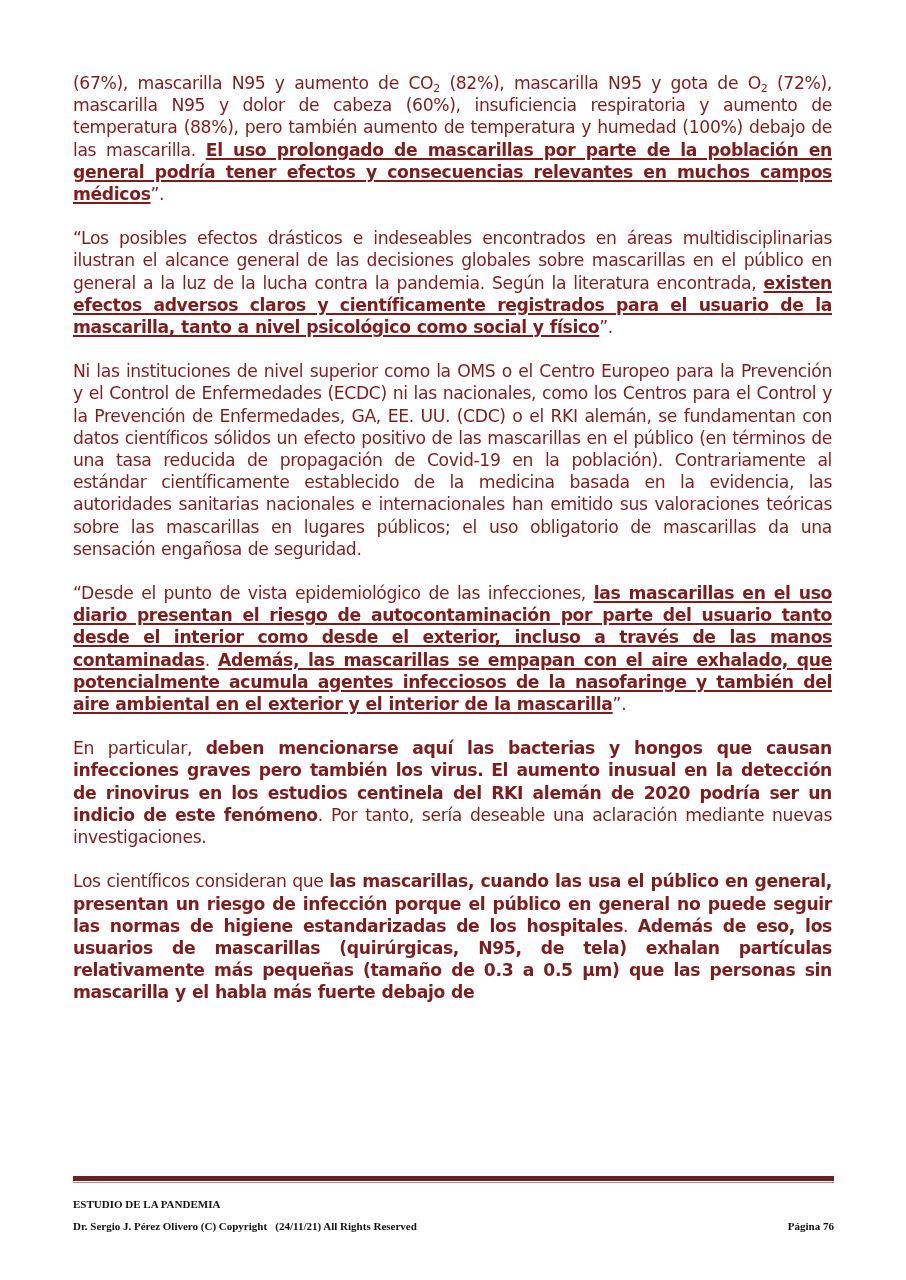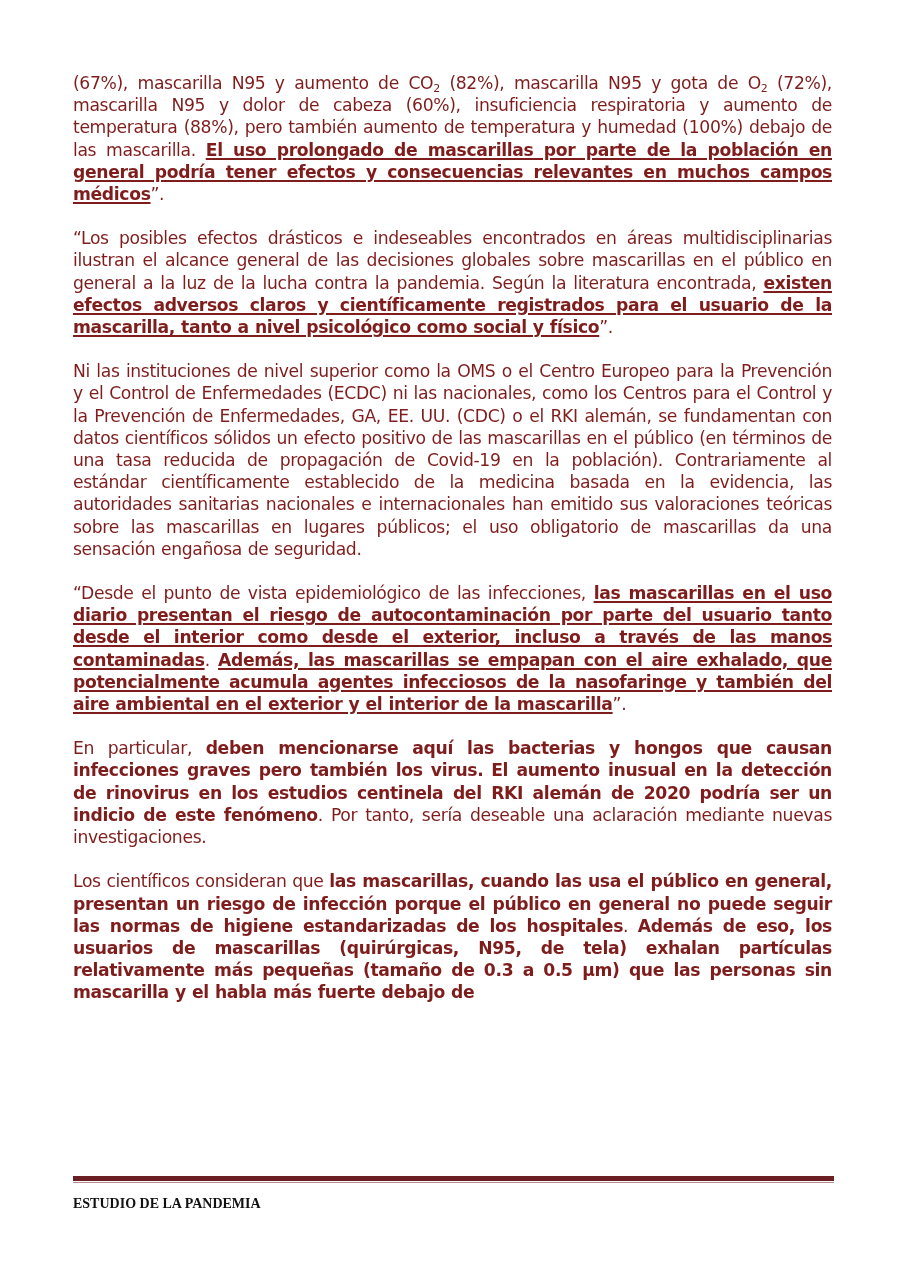--- a/index.html
+++ b/index.html
@@ -14,34 +14,38 @@
     margin: 0 0 22px 0;
     letter-spacing: -0.35px;
     word-spacing: 0.5px;
   }
   .b { font-weight: bold; }
   .u { text-decoration: underline; text-underline-offset: 2px; text-decoration-thickness: 1.5px; }
   sub { font-size: 11px; line-height: 0; vertical-align: -3px; }
   .footer { position: absolute; left: 73px; top: 1176px; width: 761px; }
   .rule-main { height: 5px; background: #6b1f22; }
   .rule-thin { height: 1px; background: #b48a8c; margin-top: 1px; }
-  .footer-text { font-family: "Liberation Serif", serif; font-weight: bold; font-size: 14px; color: #111; line-height: 22px; margin-top: 10px; }
+  .footer-text { font-family: "Liberation Serif", serif; font-weight: bold; font-size: 11px; color: #111; line-height: 22px; margin-top: 10px; }
   .footer-row { display: flex; justify-content: space-between; }
 </style>
 </head>
 <body>
 
 <div class="page">
   <p class="para"><span>(67%), mascarilla N95 y aumento de CO</span><sub>2</sub><span> (82%), mascarilla N95 y gota de O</span><sub>2</sub><span> (72%), mascarilla N95 y dolor de cabeza (60%), insuficiencia respiratoria y aumento de temperatura (88%), pero también aumento de temperatura y humedad (100%) debajo de las mascarilla. </span><span class="b u">El uso prolongado de mascarillas por parte de la población en general podría tener efectos y consecuencias relevantes en muchos campos médicos</span><span>”.</span></p>
   <p class="para"><span>“Los posibles efectos drásticos e indeseables encontrados en áreas multidisciplinarias ilustran el alcance general de las decisiones globales sobre mascarillas en el público en general a la luz de la lucha contra la pandemia. Según la literatura encontrada, </span><span class="b u">existen efectos adversos claros y científicamente registrados para el usuario de la mascarilla, tanto a nivel psicológico como social y físico</span><span>”.</span></p>
   <p class="para"><span>Ni las instituciones de nivel superior como la OMS o el Centro Europeo para la Prevención y el Control de Enfermedades (ECDC) ni las nacionales, como los Centros para el Control y la Prevención de Enfermedades, GA, EE. UU. (CDC) o el RKI alemán, se fundamentan con datos científicos sólidos un efecto positivo de las mascarillas en el público (en términos de una tasa reducida de propagación de Covid-19 en la población). Contrariamente al estándar científicamente establecido de la medicina basada en la evidencia, las autoridades sanitarias nacionales e internacionales han emitido sus valoraciones teóricas sobre las mascarillas en lugares públicos; el uso obligatorio de mascarillas da una sensación engañosa de seguridad.</span></p>
   <p class="para"><span>“Desde el punto de vista epidemiológico de las infecciones, </span><span class="b u">las mascarillas en el uso diario presentan el riesgo de autocontaminación por parte del usuario tanto desde el interior como desde el exterior, incluso a través de las manos contaminadas</span><span>. </span><span class="b u">Además, las mascarillas se empapan con el aire exhalado, que potencialmente acumula agentes infecciosos de la nasofaringe y también del aire ambiental en el exterior y el interior de la mascarilla</span><span>”.</span></p>
   <p class="para"><span>En particular, </span><span class="b">deben mencionarse aquí las bacterias y hongos que causan infecciones graves pero también los virus.</span><span> </span><span class="b">El aumento inusual en la detección de rinovirus en los estudios centinela del RKI alemán de 2020 podría ser un indicio de este fenómeno</span><span>. Por tanto, sería deseable una aclaración mediante nuevas investigaciones.</span></p>
   <p class="para"><span>Los científicos consideran que </span><span class="b">las mascarillas, cuando las usa el público en general, presentan un riesgo de infección porque el público en general no puede seguir las normas de higiene estandarizadas de los hospitales</span><span>. </span><span class="b">Además de eso, los usuarios de mascarillas (quirúrgicas, N95, de tela) exhalan partículas relativamente más pequeñas (tamaño de 0.3 a 0.5 µm) que las personas sin mascarilla y el habla más fuerte debajo de</span></p>
 </div>
 
 <div class="footer">
   <div class="rule-main"></div>
   <div class="rule-thin"></div>
   <div class="footer-text">
     <div>ESTUDIO DE LA PANDEMIA</div>
+    <div class="footer-row">
+      <span style="white-space:pre;">Dr. Sergio J. Pérez Olivero (C) Copyright   (24/11/21) All Rights Reserved</span>
+      <span>Página 76</span>
+    </div>
   </div>
 </div>
 
 </body></html>

